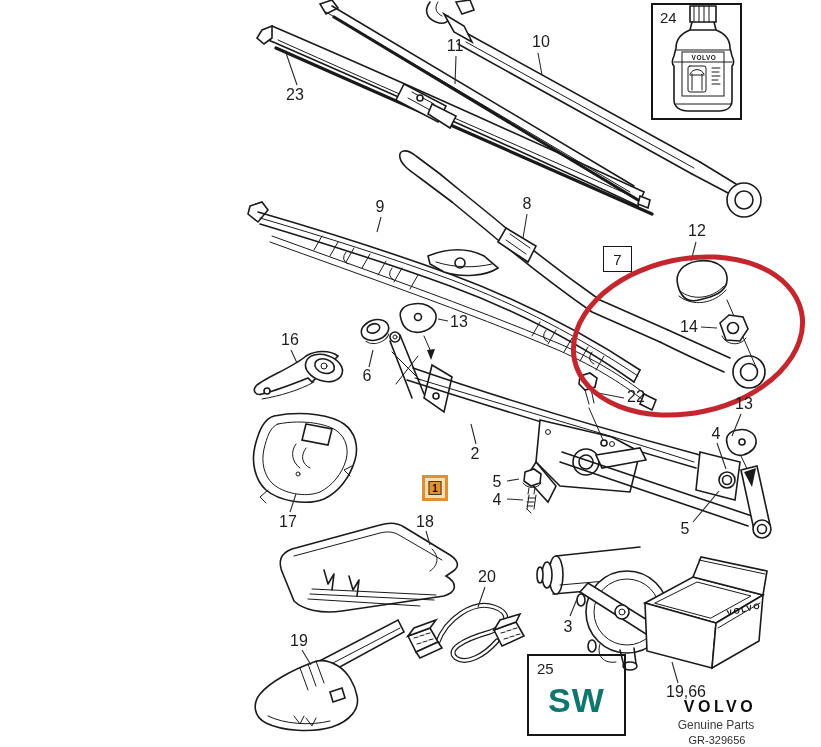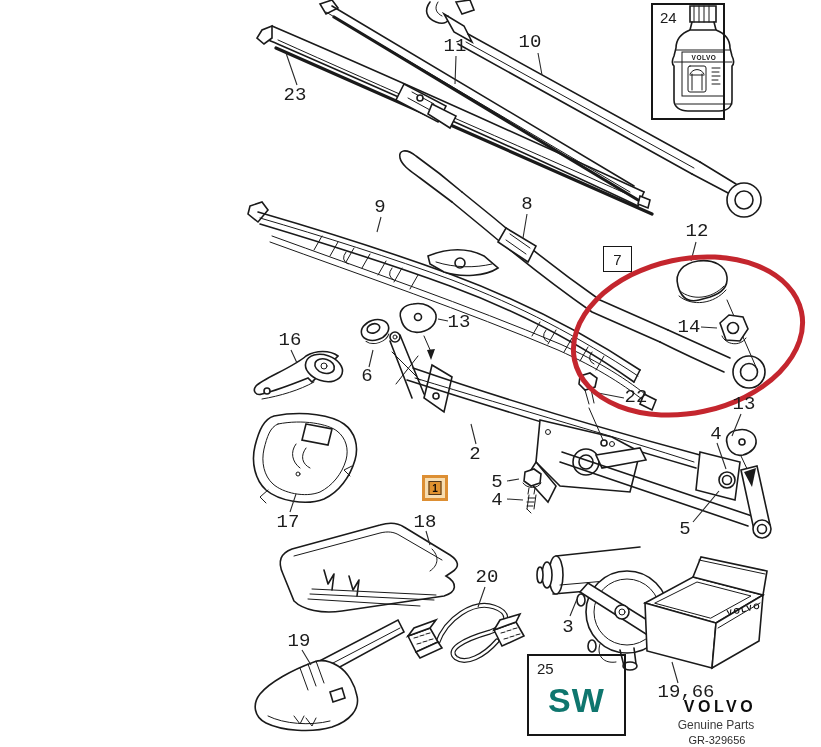--- a/index.html
+++ b/index.html
@@ -1,24 +1,24 @@
 <!DOCTYPE html>
 <html><head>
 <meta charset="utf-8">
 <style>
   html,body{margin:0;padding:0;background:#fff;}
   #stage{position:relative;width:821px;height:747px;background:#fff;overflow:hidden;
          font-family:"Liberation Sans",sans-serif;}
   #art{position:absolute;left:0;top:0;}
-  .lbl{position:absolute;transform:translate(-50%,-50%);font-size:19px;color:#1c1c1c;
-       white-space:nowrap;line-height:1;font-family:Liberation Mono, monospace;}
+  .lbl{position:absolute;transform:translate(-50%,-50%);font-size:16px;color:#1c1c1c;
+       white-space:nowrap;line-height:1;}
   .refbox{position:absolute;border:1.7px solid #161616;background:transparent;box-sizing:border-box;}
   #box7{left:603px;top:246px;width:29px;height:26px;}
   #box7 .num{position:absolute;left:50%;top:50%;transform:translate(-50%,-50%);font-size:15px;color:#1c1c1c;}
-  #box24{left:651px;top:3px;width:74px;height:117px;border-width:2px;}
+  #box24{left:651px;top:3px;width:91px;height:117px;border-width:2px;}
   #box24 .num{position:absolute;left:7px;top:4px;font-size:15px;color:#1c1c1c;}
   #boxSW{left:527px;top:654px;width:99px;height:82px;border-width:2.4px;text-align:center;}
   #boxSW .num{position:absolute;left:8px;top:4px;font-size:15px;color:#1c1c1c;}
   #boxSW .code{position:absolute;left:50%;top:56%;transform:translate(-50%,-50%);
                font-size:34px;font-weight:bold;letter-spacing:1px;color:#0f766e;}
   #badge1{position:absolute;left:422px;top:475px;width:26px;height:26px;box-sizing:border-box;
           border:3px solid #dd8f33;background:#f7ddb0;}
   #badge1 .inner{position:absolute;left:50%;top:50%;transform:translate(-50%,-50%);
           width:13px;height:14px;background:#e0922f;border:1.5px solid #51371c;box-sizing:border-box;
           display:flex;align-items:center;justify-content:center;
@@ -283,21 +283,21 @@
         M507,481 L519,479 M507,499 L523,500 M741,414 L732,436 M717,443 L726,469
         M693,522 L719,491 M570,616 L577,599 M290,512 L296,494 M426,531 L430,545
         M302,650 L311,665 M485,587 L478,607 M678,683 L672,662"></path>
     </g>
 
     <ellipse class="red" cx="688" cy="336" rx="116" ry="77" transform="rotate(-12 688 336)"></ellipse>
   </svg>
 
   <span class="lbl" style="left:295px;top:95px">23</span>
   <span class="lbl" style="left:455px;top:46px">11</span>
-  <span class="lbl" style="left:530px;top:42px">10</span>
+  <span class="lbl" style="left:541px;top:42px">10</span>
   <span class="lbl" style="left:380px;top:207px">9</span>
   <span class="lbl" style="left:527px;top:204px">8</span>
   <span class="lbl" style="left:697px;top:231px">12</span>
   <span class="lbl" style="left:689px;top:327px">14</span>
   <span class="lbl" style="left:459px;top:322px">13</span>
   <span class="lbl" style="left:290px;top:340px">16</span>
   <span class="lbl" style="left:367px;top:376px">6</span>
   <span class="lbl" style="left:636px;top:397px">22</span>
   <span class="lbl" style="left:475px;top:454px">2</span>
   <span class="lbl" style="left:497px;top:482px">5</span>

